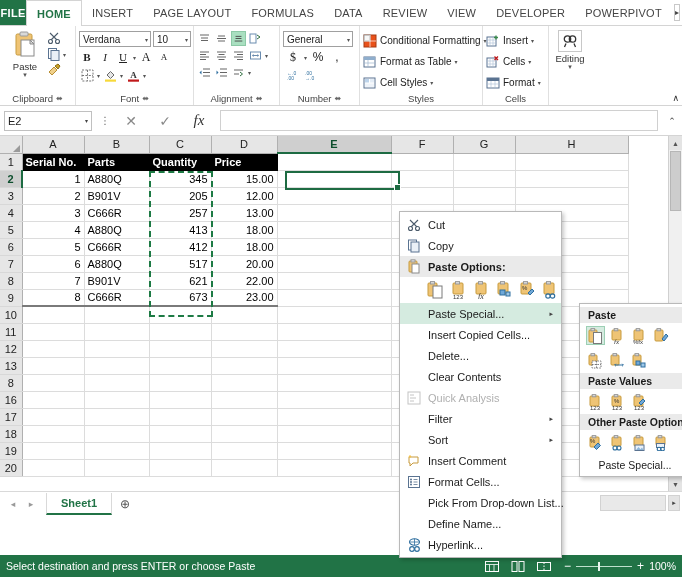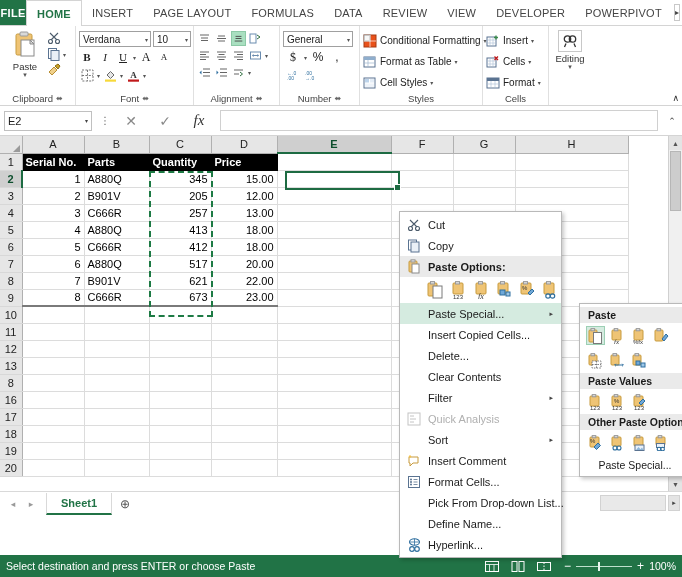--- a/index.html
+++ b/index.html
@@ -898,34 +898,34 @@
     <div class="mi">
       <span class="mico"></span>
       <span class="mtxt">Delete...</span>
     </div>
 
     <div class="mi">
       <span class="mico"></span>
       <span class="mtxt">Clear Contents</span>
     </div>
 
-    <div class="mi">
-      <span class="mico"></span>
-      <span class="mtxt">Filter</span>
-      <span class="marr">▸</span>
-    </div>
-
     <div class="mi disabled">
       <span class="mico">
         <svg width="14" height="14" viewBox="0 0 14 14">
           <rect x="1" y="1" width="12" height="12" fill="none" stroke="#c4c4c4"></rect>
           <path d="M3 4h4M3 7h6M3 10h4" stroke="#c4c4c4"></path>
         </svg>
       </span>
       <span class="mtxt">Quick Analysis</span>
+    </div>
+
+    <div class="mi">
+      <span class="mico"></span>
+      <span class="mtxt">Filter</span>
+      <span class="marr">▸</span>
     </div>
 
     <div class="mi">
       <span class="mico"></span>
       <span class="mtxt">Sort</span>
       <span class="marr">▸</span>
     </div>
 
     <div class="mi">
       <span class="mico">

